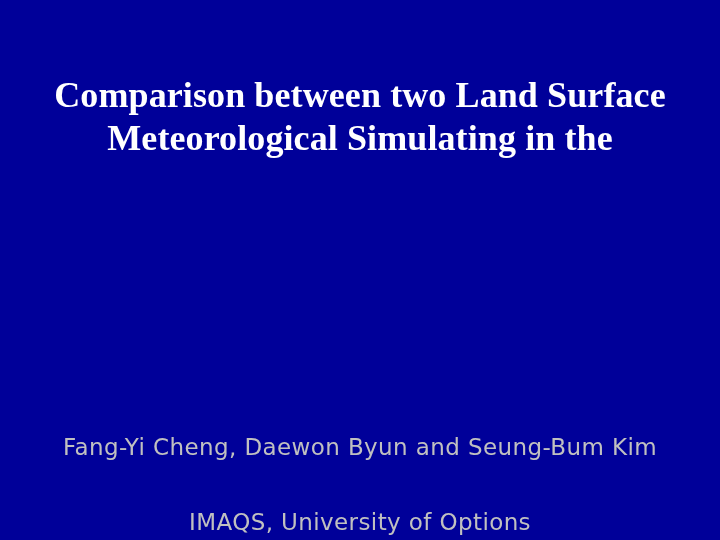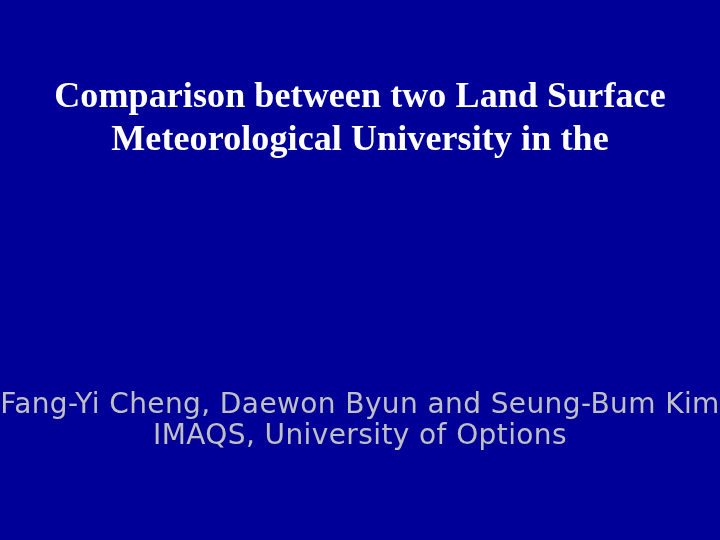--- a/index.html
+++ b/index.html
@@ -40,35 +40,36 @@
   .author-block {
     position: absolute;
     left: 0;
     top: 388px;
     width: 720px;
     text-align: center;
   }
   .author-line {
     font-family: "DejaVu Sans", "Liberation Sans", sans-serif;
     font-weight: normal;
-    font-size: 28px;
+    font-size: 23px;
     line-height: 31px;
     color: #C0C0C0;
     letter-spacing: 0.4px;
     white-space: nowrap;
+    margin-top: 44px;
   }
 </style>
 </head>
 <body>
 
 <div class="slide">
 
   <div class="title-block">
     <div class="title-line">Comparison between two Land Surface</div>
-    <div class="title-line">Meteorological University in the</div>
+    <div class="title-line">Meteorological Simulating in the</div>
   </div>
 
   <div class="author-block">
     <div class="author-line">Fang-Yi Cheng, Daewon Byun and Seung-Bum Kim</div>
     <div class="author-line">IMAQS, University of Options</div>
   </div>
 
 </div>
 
 </body></html>

